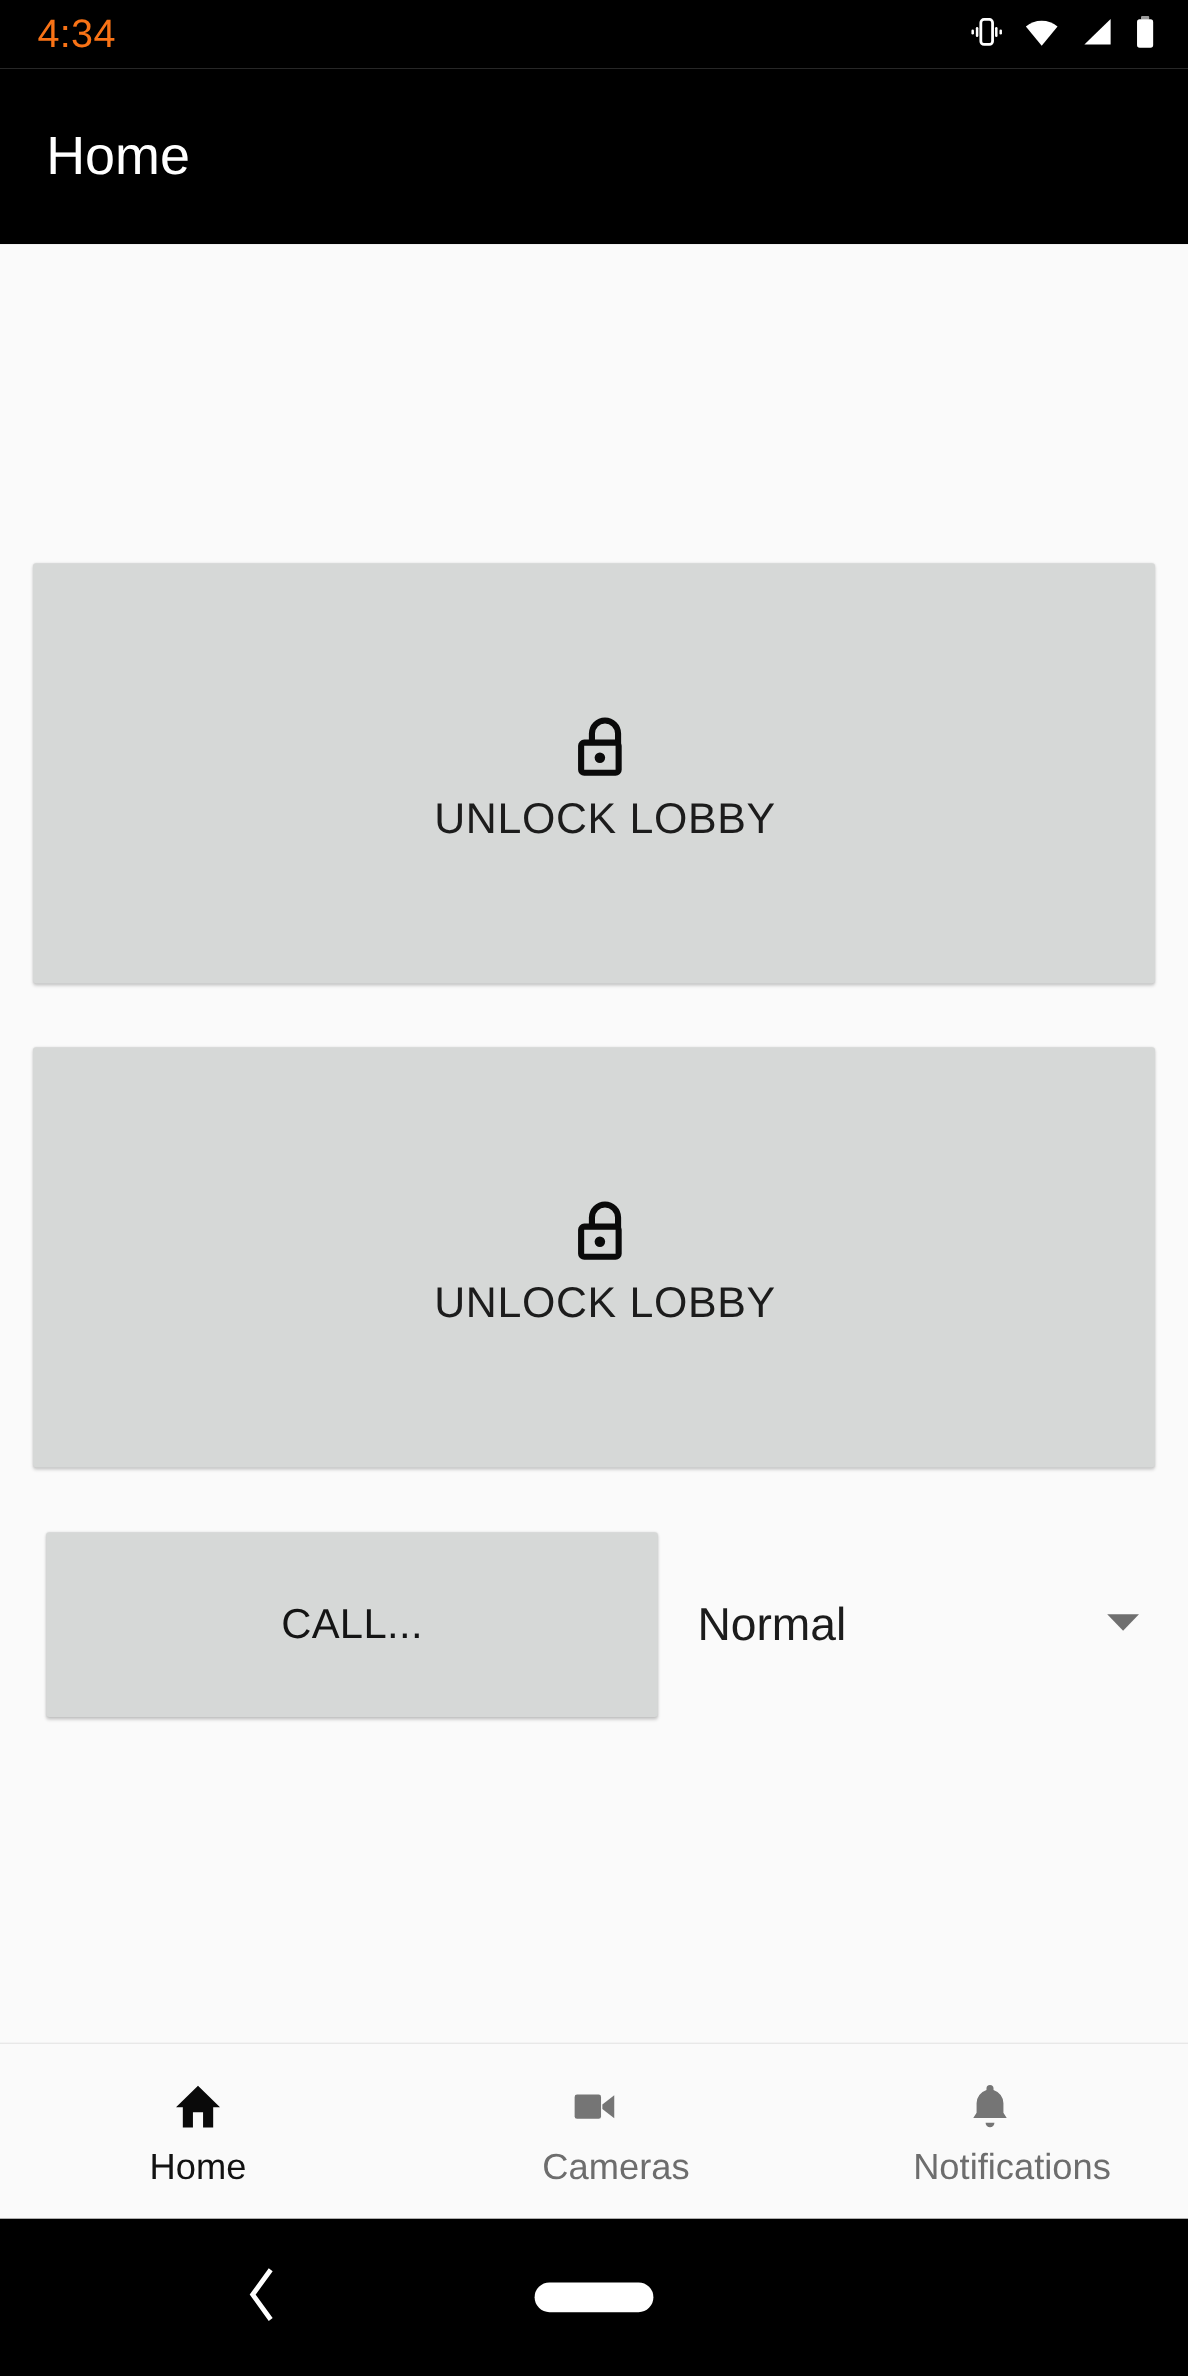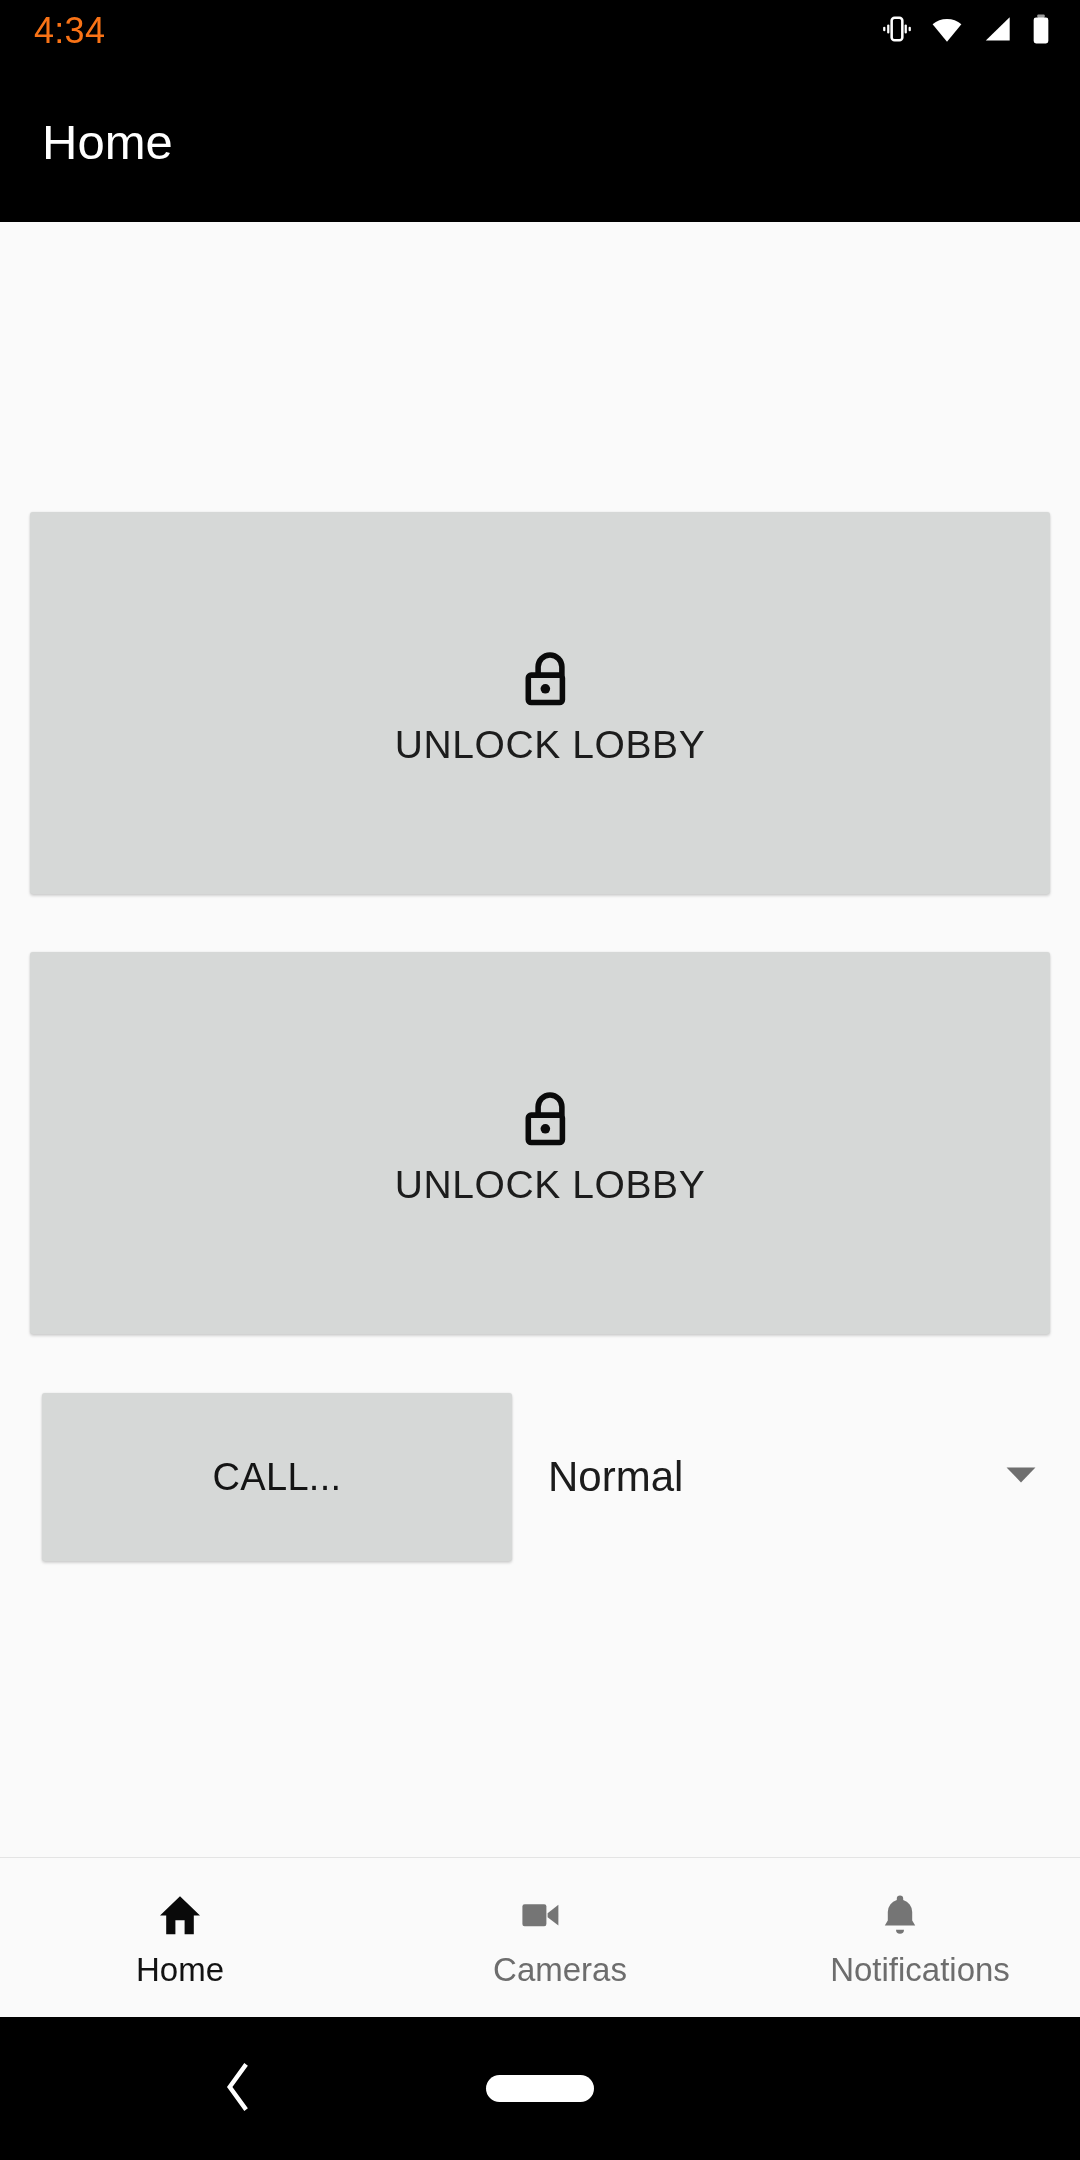--- a/index.html
+++ b/index.html
@@ -94,21 +94,21 @@
   
   #call-row {
     position:absolute;
     top:1166px; left:0;
     width:1080px; height:178px;
     display:flex;
     align-items:center;
   }
   #call-button {
     margin-left:42px;
-    width:470px; height:168px;
+    width:556px; height:168px;
     background:#d6d8d7;
     border-radius:3px;
     box-shadow:0 2px 3px rgba(0,0,0,0.16), 0 0 2px rgba(0,0,0,0.10);
     display:flex; align-items:center; justify-content:center;
     border:none;
     font-family:inherit;
   }
   #call-label {
     font-size:38px;
     color:#141414;

